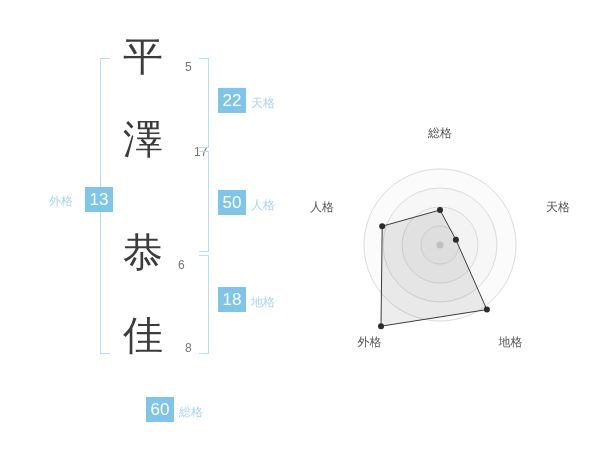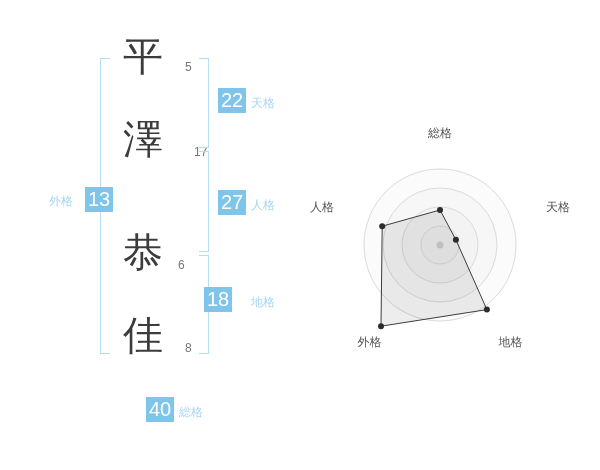--- a/index.html
+++ b/index.html
@@ -18,21 +18,21 @@
   .bracket-left{
     left:100px;top:58px;height:294px;
     border-left:1px solid #b5ddf3;border-top:1px solid #b5ddf3;border-bottom:1px solid #b5ddf3;
   }
   .bracket-right{
     left:199px;
     border-right:1px solid #b5ddf3;border-top:1px solid #b5ddf3;border-bottom:1px solid #b5ddf3;
   }
   .vbox{
     position:absolute;width:28px;height:25px;background:#7fc5ea;color:#ffffff;
-    font-size:20px;display:flex;align-items:center;justify-content:center;
+    font-size:17px;display:flex;align-items:center;justify-content:center;
   }
   .klabel{position:absolute;font-size:12px;color:#a7d6f1;white-space:nowrap;}
   #radar-svg{position:absolute;left:290px;top:105px;}
   .ring{fill:rgba(0,0,0,0.016);stroke:#dadada;stroke-width:1;}
   .center-dot{fill:#cfcfcf;}
   .shape{fill:rgba(0,0,0,0.07);stroke:#3d3d3d;stroke-width:1;}
   .dot{fill:#2b2b2b;}
   .axis-label{font-size:12px;fill:#555555;}
 </style>
 </head>
@@ -51,30 +51,30 @@
   <div class="strokes" style="left:185px;top:341px">8</div>
 
   <div class="bracket bracket-left"></div>
   <div class="bracket bracket-right" style="top:58px;height:88px"></div>
   <div class="bracket bracket-right" style="top:151px;height:99px"></div>
   <div class="bracket bracket-right" style="top:255px;height:97px"></div>
 
   <div class="vbox" style="left:218px;top:88px">22</div>
   <div class="klabel" style="left:251px;top:95px">天格</div>
 
-  <div class="vbox" style="left:218px;top:190px">27</div>
+  <div class="vbox" style="left:218px;top:190px">50</div>
   <div class="klabel" style="left:251px;top:197px">人格</div>
 
-  <div class="vbox" style="left:204px;top:287px">18</div>
+  <div class="vbox" style="left:218px;top:287px">18</div>
   <div class="klabel" style="left:251px;top:294px">地格</div>
 
   <div class="klabel" style="left:49px;top:193px">外格</div>
   <div class="vbox" style="left:85px;top:187px">13</div>
 
-  <div class="vbox" style="left:146px;top:397px">40</div>
+  <div class="vbox" style="left:146px;top:397px">60</div>
   <div class="klabel" style="left:179px;top:404px">総格</div>
 
   <svg id="radar-svg" width="310" height="270">
       <circle cx="150" cy="140" r="76" class="ring"></circle>
       <circle cx="150" cy="140" r="57" class="ring"></circle>
       <circle cx="150" cy="140" r="38" class="ring"></circle>
       <circle cx="150" cy="140" r="19" class="ring"></circle>
       <circle cx="150" cy="140" r="3.5" class="center-dot"></circle>
       <polygon points="150.0,105.0 165.9,134.8 196.9,204.6 91.0,221.2 92.2,121.2" class="shape"></polygon>
       <circle cx="150.0" cy="105.0" r="3" class="dot"></circle>

